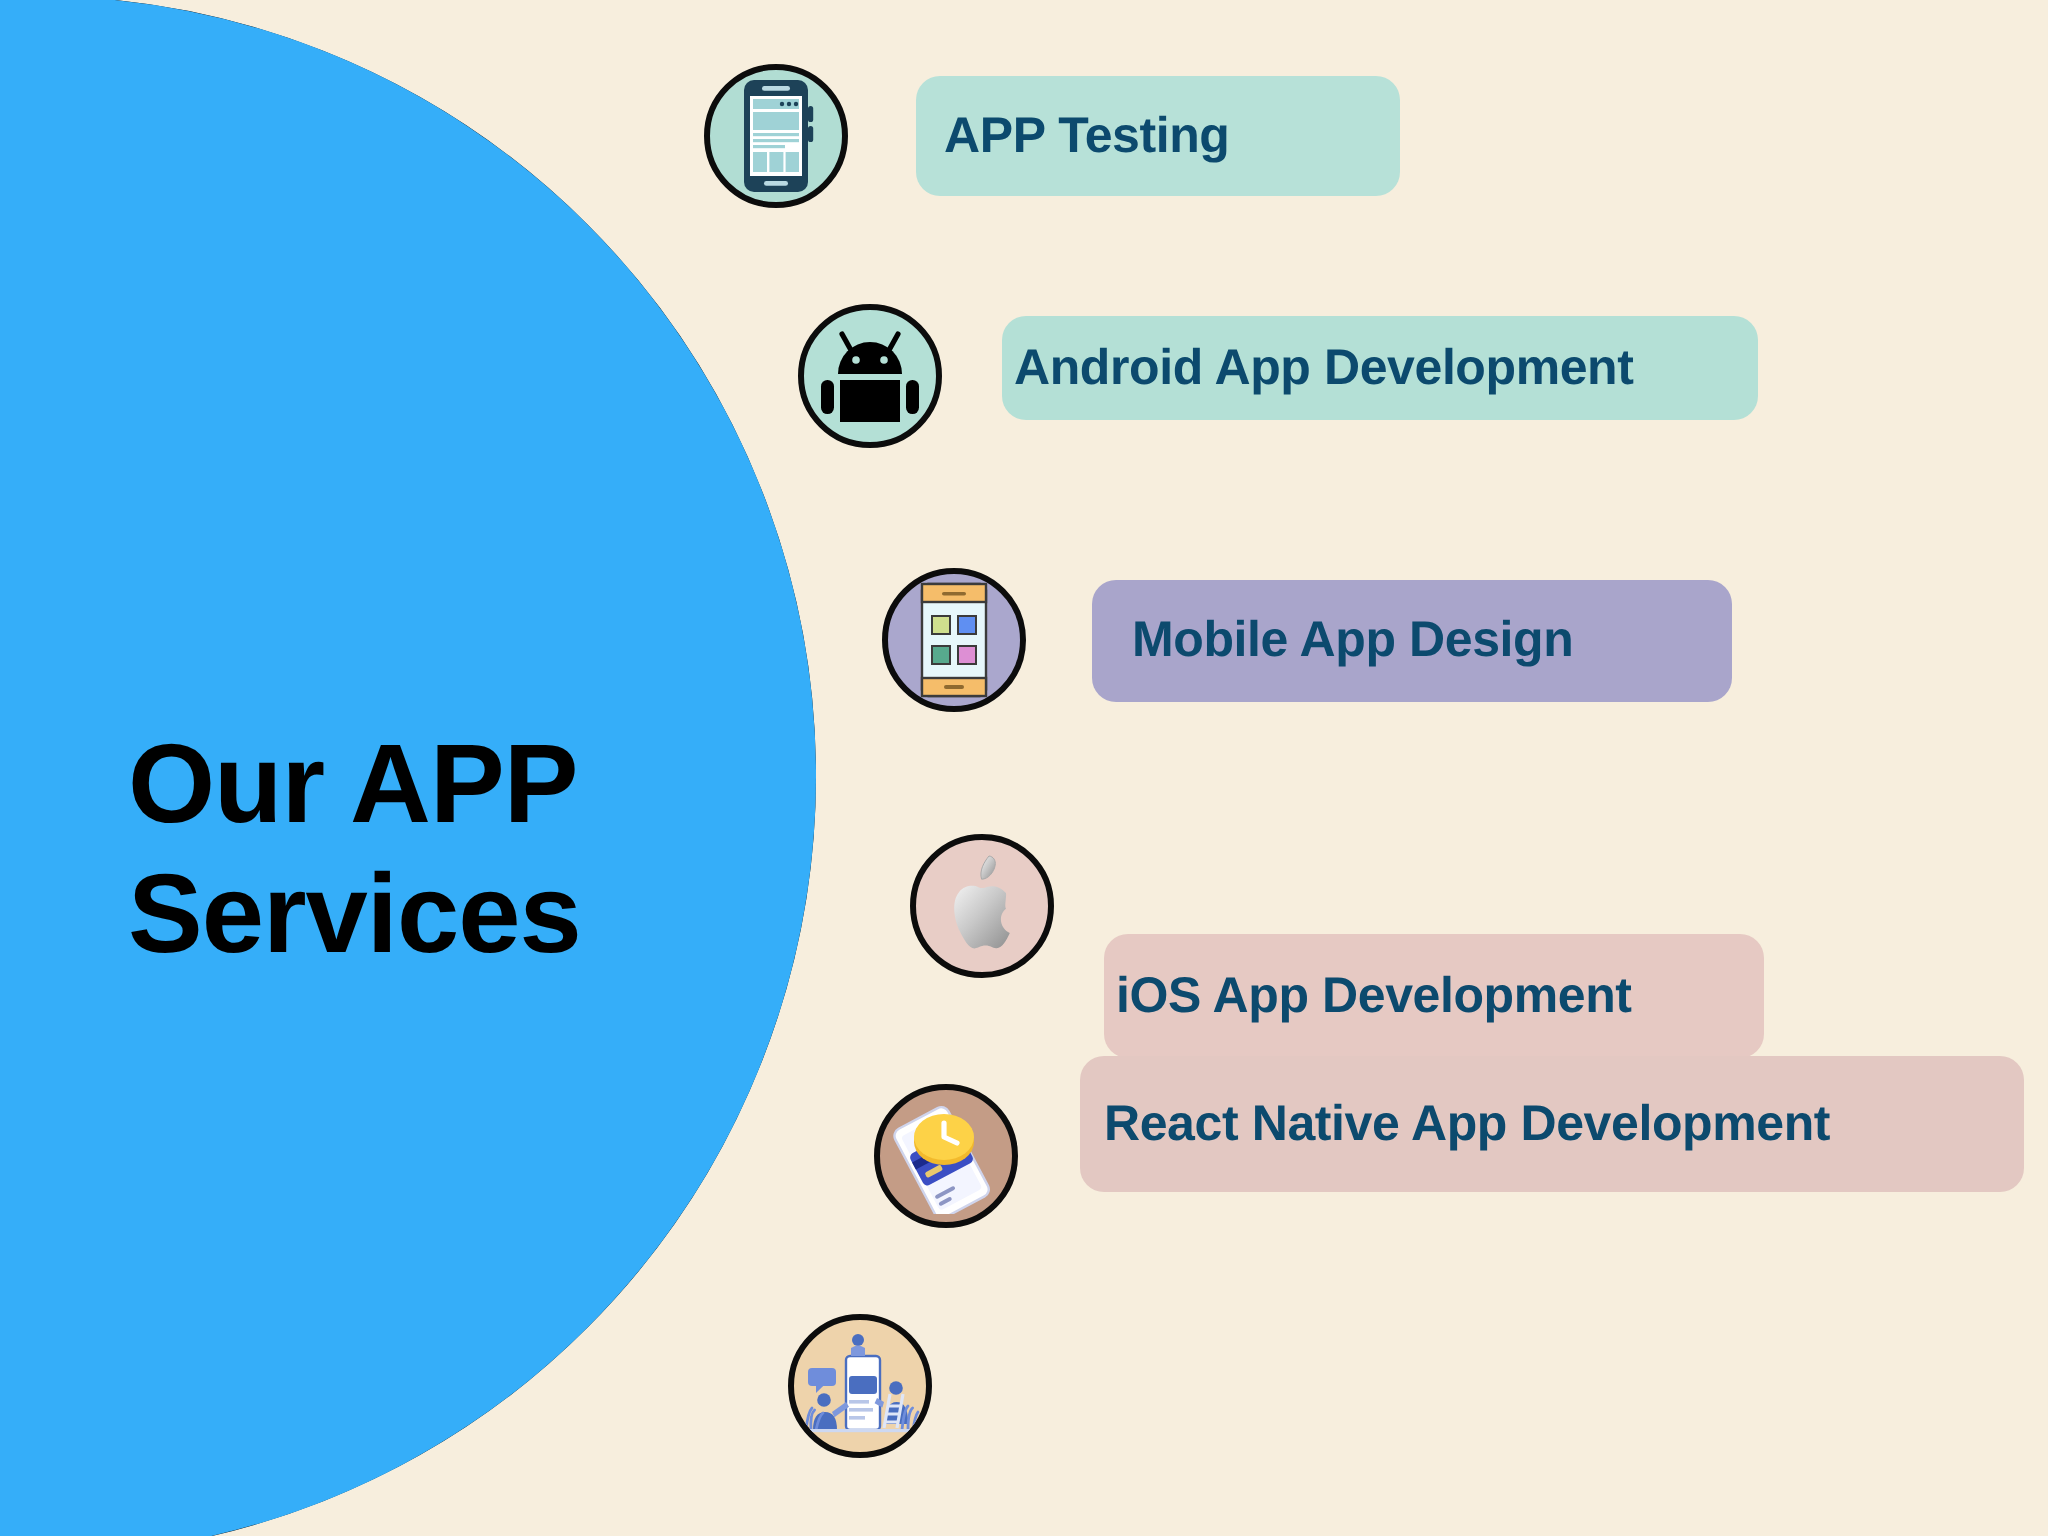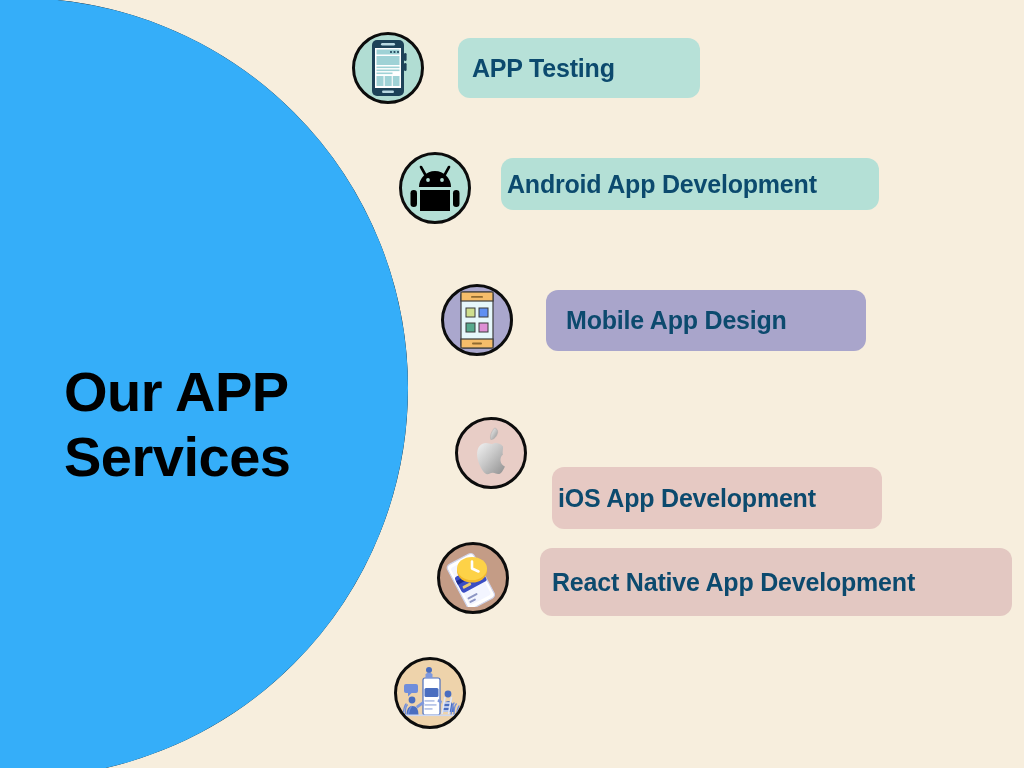--- a/index.html
+++ b/index.html
@@ -93,21 +93,21 @@
   .badge-2 { left: 399px; top: 152px; }
   .pill-2  { left: 501px; top: 158px; width: 378px; height: 52px; background: #b4e0d6; padding-left: 6px; }
 
   .badge-3 { left: 441px; top: 284px; }
   .pill-3  { left: 546px; top: 290px; width: 320px; height: 61px; background: #a9a5cb; padding-left: 20px; }
 
   .badge-4 { left: 455px; top: 417px; }
   .pill-4  { left: 552px; top: 423px; width: 330px; height: 62px; background: #e6c9c3; padding-left: 6px; margin-top: 44px; }
 
   .badge-5 { left: 437px; top: 542px; }
-  .pill-5  { left: 540px; top: 548px; width: 472px; height: 68px; background: #e3c8c2; padding-left: 12px; }
+  .pill-5  { left: 540px; top: 528px; width: 472px; height: 68px; background: #e3c8c2; padding-left: 12px; }
 
   .badge-6 { left: 394px; top: 657px; }
   .pill-6  { left: 497px; top: 661px; width: 465px; height: 70px; background: #eed3ab; padding-left: 18px; }
 </style>
 </head>
 <body>
 
 <div id="canvas">
 
   <div class="blue-circle"></div>

